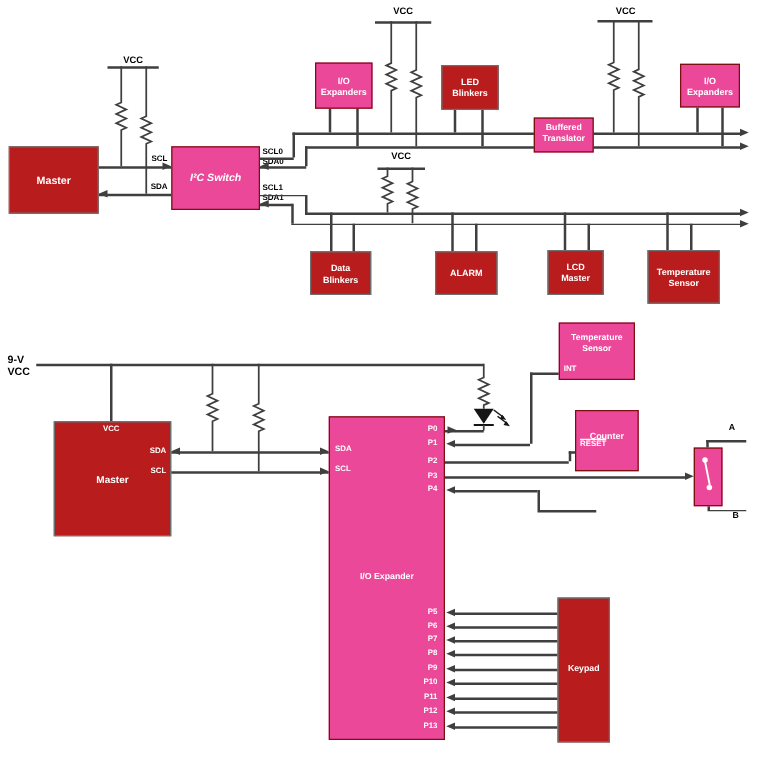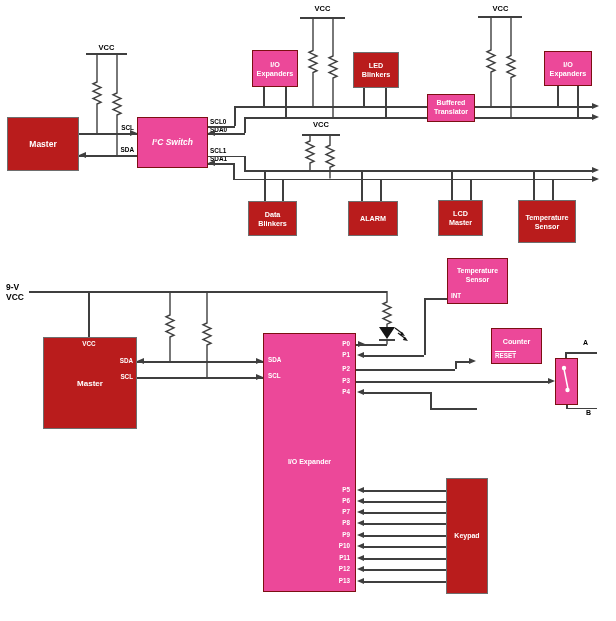--- a/index.html
+++ b/index.html
@@ -84,21 +84,21 @@
     <span class="pin rt" style="left:56px;top:220px;">P11</span>
     <span class="pin rt" style="left:56px;top:231px;">P12</span>
     <span class="pin rt" style="left:56px;top:243px;">P13</span>
   </div>
 
   <div class="box red" style="left: 447px; top: 258px; width: 61px; height: 46px; padding-bottom: 10px; font-size: 6.9px; z-index: 2;">
     <span>Temperature Sensor</span>
     <span class="pin" style="left:3px;top:33px;">INT</span>
   </div>
 
-  <div class="box red" style="left: 491px; top: 328px; width: 51px; height: 36px; padding-bottom: 9px; z-index: 2;">
+  <div class="box red" style="left: 460px; top: 328px; width: 51px; height: 49px; padding-bottom: 9px; z-index: 2;">
     <span>Counter</span>
     <span class="pin overline" style="left:3px;top:23px;">RESET</span>
   </div>
 
 
   <div class="box red" style="left: 555px; top: 358px; width: 23px; height: 47px; z-index: 2;">
     <svg style="position:absolute;left:0;top:0;" width="20" height="44" viewBox="0 0 20 44">
       <line x1="8" y1="10" x2="12" y2="30" stroke="#fff" stroke-width="1.5"></line>
       <circle cx="8" cy="9" r="2.2" fill="#fff"></circle>
       <circle cx="11.5" cy="31" r="2.2" fill="#fff"></circle>

